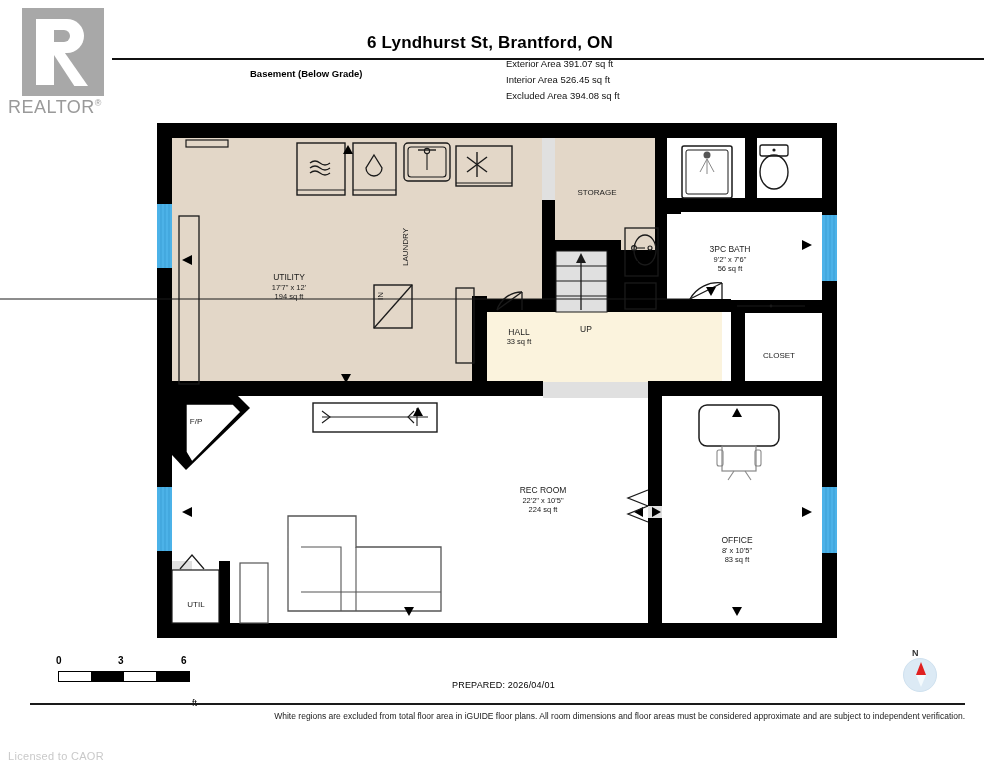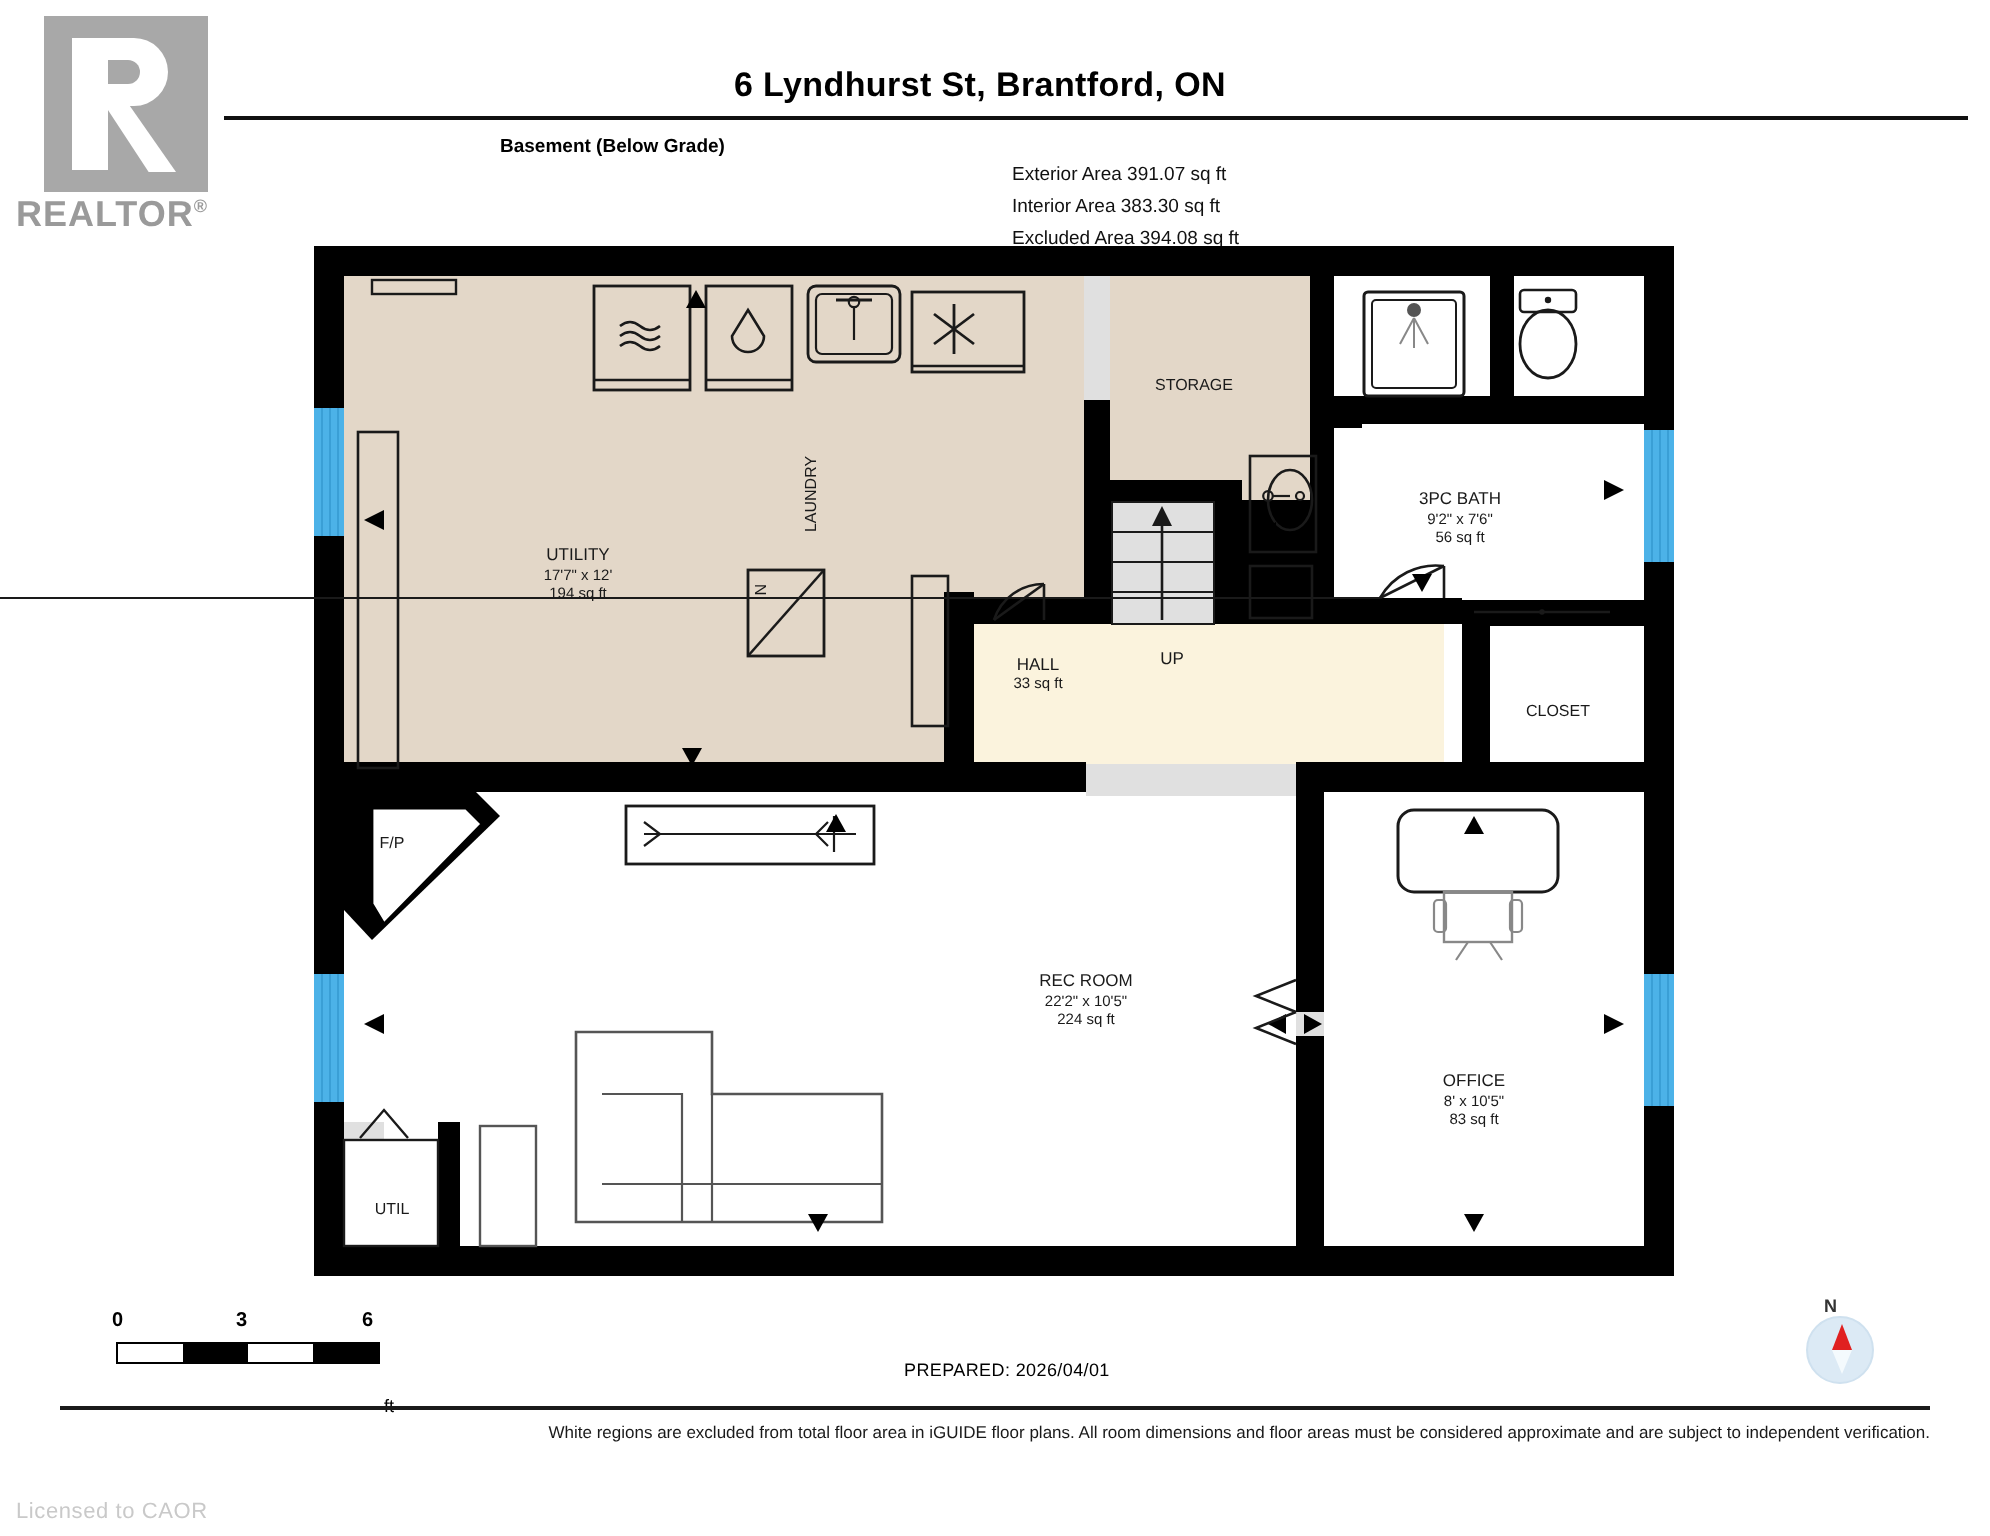--- a/index.html
+++ b/index.html
@@ -12,28 +12,28 @@
   .abs{position:absolute;}
 
   
   #realtor-logo{left:8px;top:8px;width:110px;height:115px;}
   #realtor-mark{position:absolute;left:14px;top:0;width:82px;height:88px;background:#a8a8a8;}
   #realtor-mark .bar{position:absolute;left:14px;top:11px;width:18px;height:66px;background:#fff;}
   #realtor-mark .bowl{position:absolute;left:32px;top:11px;width:30px;height:34px;background:#fff;border-radius:0 17px 17px 0;}
   #realtor-mark .bowl2{position:absolute;left:32px;top:22px;width:16px;height:12px;background:#a8a8a8;border-radius:0 8px 8px 0;}
   #realtor-mark .leg{position:absolute;left:30px;top:44px;width:36px;height:34px;background:#fff;
      clip-path:polygon(0 0,34% 0,100% 100%,62% 100%);}
-  #realtor-word{position:absolute;left:0;top:89px;font-size:18px;letter-spacing:.5px;color:#9a9a9a;font-weight:700;}
+  #realtor-word{position:absolute;left:0;top:89px;font-size:18px;letter-spacing:.5px;color:#9a9a9a;font-weight:400;}
   #realtor-reg{font-size:9px;vertical-align:super;}
 
   #title-rule{left:112px;top:58px;width:872px;height:0;border-top:2px solid #111;}
   #page-title{left:110px;top:33px;width:760px;text-align:center;font-size:17px;font-weight:bold;letter-spacing:.2px;}
 
   #level-label{left:250px;top:68px;width:245px;text-align:left;font-size:9.5px;font-weight:bold;}
-  #areas{left:506px;top:80px;font-size:9.5px;line-height:16px;color:#111;}
+  #areas{left:506px;top:56px;font-size:9.5px;line-height:16px;color:#111;}
 
   
   #plan{left:0;top:0;width:995px;height:768px;}
 
   
   #scalebar{left:58px;top:671px;width:130px;height:9px;border:1px solid #000;
      background:linear-gradient(to right,#fff 0 25%,#000 25% 50%,#fff 50% 75%,#000 75% 100%);}
   .scale-tick{position:absolute;font-size:10px;font-weight:bold;top:-16px;}
   #sc0{left:56px;}#sc3{left:118px;}#sc6{left:181px;}
   #scale-unit{left:192px;top:677px;font-size:9px;margin-top:21px;}
@@ -61,21 +61,21 @@
       <div class="leg"></div>
   </div>
   <div id="realtor-word"><span>REALTOR</span><span id="realtor-reg">®</span></div>
 </div>
 
 <div class="abs" id="page-title">6 Lyndhurst St, Brantford, ON</div>
 <div class="abs" id="title-rule"></div>
 <div class="abs" id="level-label">Basement (Below Grade)</div>
 <div class="abs" id="areas">
   <div>Exterior Area 391.07 sq ft</div>
-  <div>Interior Area 383.30 sq ft</div>
+  <div>Interior Area 526.45 sq ft</div>
   <div>Excluded Area 394.08 sq ft</div>
 </div>
 
 <svg class="abs" id="plan" viewBox="0 0 995 768" width="995" height="768" xmlns="http://www.w3.org/2000/svg">
 
   <rect x="157" y="123" width="680" height="515" fill="#000"></rect>
 
   <rect x="172" y="395" width="650" height="228" fill="#ffffff"></rect>
 
   <rect x="660" y="138" width="162" height="250" fill="#ffffff"></rect>

